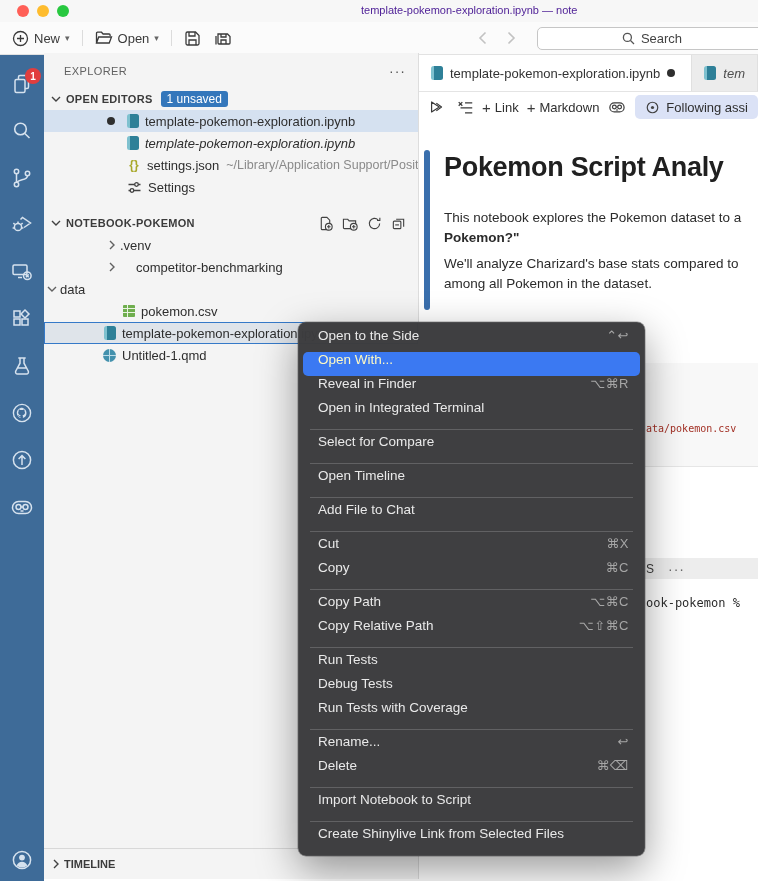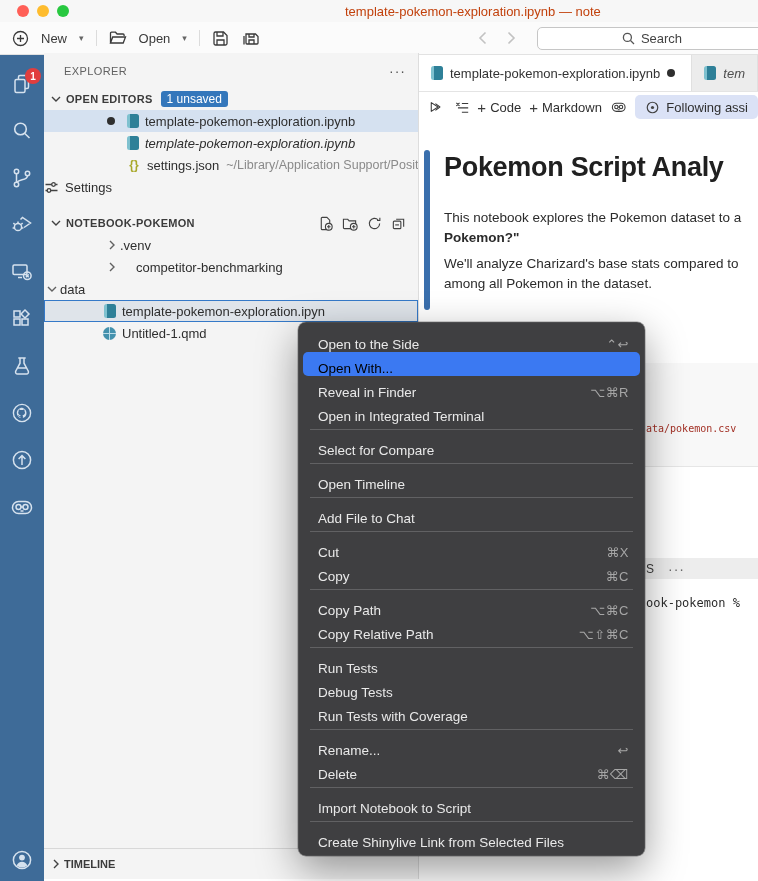--- a/index.html
+++ b/index.html
@@ -4,25 +4,25 @@
 <style>
   *{margin:0;padding:0;box-sizing:border-box}
   html,body{width:758px;height:881px}
   body{position:relative;overflow:hidden;background:#fff;font-family:"Liberation Sans","DejaVu Sans",sans-serif;color:#2b2b2b;-webkit-font-smoothing:antialiased}
   svg{display:block}
 
   
   .titlebar{position:absolute;left:0;top:0;width:758px;height:22px;background:#f7f7f7}
   .tl{position:absolute;top:5px;width:12px;height:12px;border-radius:50%}
   .tl.r{left:17px;background:#ff5f57}.tl.y{left:37px;background:#febc2e}.tl.g{left:57px;background:#28c840}
-  .win-title{position:absolute;left:345px;top:4px;font-size:13px;color:#c2410c;white-space:nowrap}
+  .win-title{position:absolute;left:361px;top:4px;font-size:11px;color:#4c1d95;white-space:nowrap}
 
   
   .toolbar{position:absolute;left:0;top:22px;width:758px;height:33px;background:#fbfbfb;border-bottom:1px solid #e2e2e2;display:flex;align-items:center}
-  .tb-btn{display:flex;align-items:center;gap:12px;font-size:13px;color:#3a3a3a;padding:0 6px;height:24px}
+  .tb-btn{display:flex;align-items:center;gap:5px;font-size:13px;color:#3a3a3a;padding:0 6px;height:24px}
   .tb-sep{width:1px;height:16px;background:#dcdcdc;margin:0 6px}
   .caret{font-size:9px;color:#666;line-height:1}
   .nav-arrows{position:absolute;left:476px;display:flex;gap:14px}
   .search-box{position:absolute;left:537px;top:5px;width:230px;height:23px;border:1px solid #c6c6c6;border-radius:5px;background:#fff;display:flex;align-items:center;justify-content:center;gap:6px;font-size:13px;color:#424242}
 
   
   .activitybar{position:absolute;left:0;top:55px;width:44px;height:826px;background:#3e6b98;display:flex;flex-direction:column;align-items:center;padding-top:16px;gap:21px}
   .ab-item{position:relative;width:26px;height:26px;display:flex;align-items:center;justify-content:center}
   .ab-badge{position:absolute;right:-6px;top:-3px;min-width:16px;height:16px;border-radius:8px;background:#e13e3e;color:#fff;font-size:10px;font-weight:bold;display:flex;align-items:center;justify-content:center;padding:0 4px}
   .ab-bottom{position:absolute;bottom:8px;left:9px}
@@ -68,23 +68,23 @@
   .md-p b{font-weight:bold}
   .code-cell{position:absolute;left:0;top:241px;width:100%;height:104px;background:#f8f8f8;border-bottom:1px solid #e6e6e6}
   .code-frag{position:absolute;left:227px;top:60px;font-family:"DejaVu Sans Mono","Liberation Mono",monospace;font-size:10px;color:#a33126;white-space:nowrap}
   .panel-band{position:absolute;left:0;top:436px;width:100%;height:21px;background:#ededed;display:flex;align-items:center}
   .panel-frag{margin-left:227px;font-size:12px;color:#3a3a3a}
   .panel-band .ellipsis{margin-left:14px;color:#6b6b6b}
   .term-line{position:absolute;left:227px;top:474px;font-family:"DejaVu Sans Mono","Liberation Mono",monospace;font-size:12px;color:#2e2e2e;white-space:nowrap}
 
   
   .ctxmenu{position:absolute;left:298px;top:322px;width:347px;background:rgba(60,60,62,.985);border-radius:8px;padding:6px 0;z-index:100;box-shadow:0 14px 40px rgba(0,0,0,.4),0 0 0 .5px rgba(0,0,0,.35),inset 0 0 0 .5px rgba(255,255,255,.14)}
-  .mi{height:24px;display:flex;align-items:flex-end;font-size:13.5px;color:#e9e9e9;padding:0 16px 0 20px;white-space:nowrap}
+  .mi{height:24px;display:flex;align-items:flex-start;font-size:13.5px;color:#e9e9e9;padding:0 16px 0 20px;white-space:nowrap}
   .mi .sc{margin-left:auto;color:#a6a6a6;letter-spacing:.5px;font-size:13px}
-  .mi.hl{background:#3b79f2;color:#000000;margin:0 5px;padding-left:15px;border-radius:5px}
+  .mi.hl{background:#3b79f2;color:#fef9c3;margin:0 5px;padding-left:15px;border-radius:5px}
   .msep{height:1px;background:rgba(255,255,255,.18);margin:4.5px 12px}
 </style>
 </head>
 <body>
 
 <div class="titlebar">
   <span class="tl r"></span>
   <span class="tl y"></span>
   <span class="tl g"></span>
   <span class="win-title">template-pokemon-exploration.ipynb — note</span>
@@ -236,21 +236,21 @@
   </div>
   <div class="row italic" style="padding-left:83px">
     <span class="fi nb"></span>
     <span class="lbl">template-pokemon-exploration.ipynb</span>
   </div>
   <div class="row" style="padding-left:83px">
     <span class="fi json"></span>
     <span class="lbl">settings.json</span>
     <span class="desc">~/Library/Application Support/Positron/...</span>
   </div>
-  <div class="row" style="">
+  <div class="row" style="padding-left:83px">
     <svg class="fi" width="15" height="15" viewBox="0 0 15 15" fill="none" stroke="#424242" stroke-width="1.3">
         <path d="M1.5 4.5h12M1.5 10.5h12"></path>
         <circle cx="9.5" cy="4.5" r="1.8" fill="#f4f4f4"></circle>
         <circle cx="5" cy="10.5" r="1.8" fill="#f4f4f4"></circle>
       </svg>
     <span class="lbl">Settings</span>
   </div>
 
   <div class="sec-head" style="margin-top:14px">
     <svg class="chev" width="16" height="16" viewBox="0 0 16 16" fill="none" stroke="#424242" stroke-width="1.4">
@@ -291,20 +291,24 @@
         <path d="m6 4 4 4-4 4"></path>
       </svg>
     <span class="lbl" style="margin-left:16px">competitor-benchmarking</span>
   </div>
   <div class="row" style="">
     <svg class="chev" width="16" height="16" viewBox="0 0 16 16" fill="none" stroke="#616161" stroke-width="1.4">
         <path d="m4 6 4 4 4-4"></path>
       </svg>
     <span class="lbl" style="margin-left:0">data</span>
   </div>
+  <div class="row" style="padding-left:79px">
+    <span class="fi csv"></span>
+    <span class="lbl">pokemon.csv</span>
+  </div>
   <div class="row sel-tree" style="padding-left:59px">
     <span class="fi nb"></span>
     <span class="lbl">template-pokemon-exploration.ipyn</span>
   </div>
   <div class="row" style="padding-left:59px">
     <span class="fi qmd"></span>
     <span class="lbl">Untitled-1.qmd</span>
   </div>
 
   <div class="timeline">
@@ -331,21 +335,21 @@
   <div class="nb-toolbar">
     <svg width="20" height="18" viewBox="0 0 22 18" fill="none" stroke="#3a3a3a" stroke-width="1.4" stroke-linejoin="round">
         <path d="M3 3.2v11.6L12 9z"></path>
         <path d="M8.5 4.5 14.5 9l-6 4.5"></path>
       </svg>
     <svg width="19" height="17" viewBox="0 0 20 18" fill="none" stroke="#3a3a3a" stroke-width="1.4">
         <path d="m3 3 4 4M7 3 3 7M10 4h8M5 9.5h13M10 15h8M5.5 15h.01"></path>
       </svg>
     <div class="nbt-btn">
       <span class="plus">+</span>
-      <span>Code</span>
+      <span>Link</span>
     </div>
     <div class="nbt-btn">
       <span class="plus">+</span>
       <span>Markdown</span>
     </div>
     <svg width="21" height="18" viewBox="0 0 26 24" fill="none" stroke="#3a3a3a" stroke-width="1.6">
         <rect x="3.5" y="6.5" width="19" height="12" rx="6"></rect>
         <circle cx="9.5" cy="12" r="2.5"></circle>
         <circle cx="16.5" cy="12" r="2.5"></circle>
         <path d="M12 12h2M11.5 16h3"></path>

